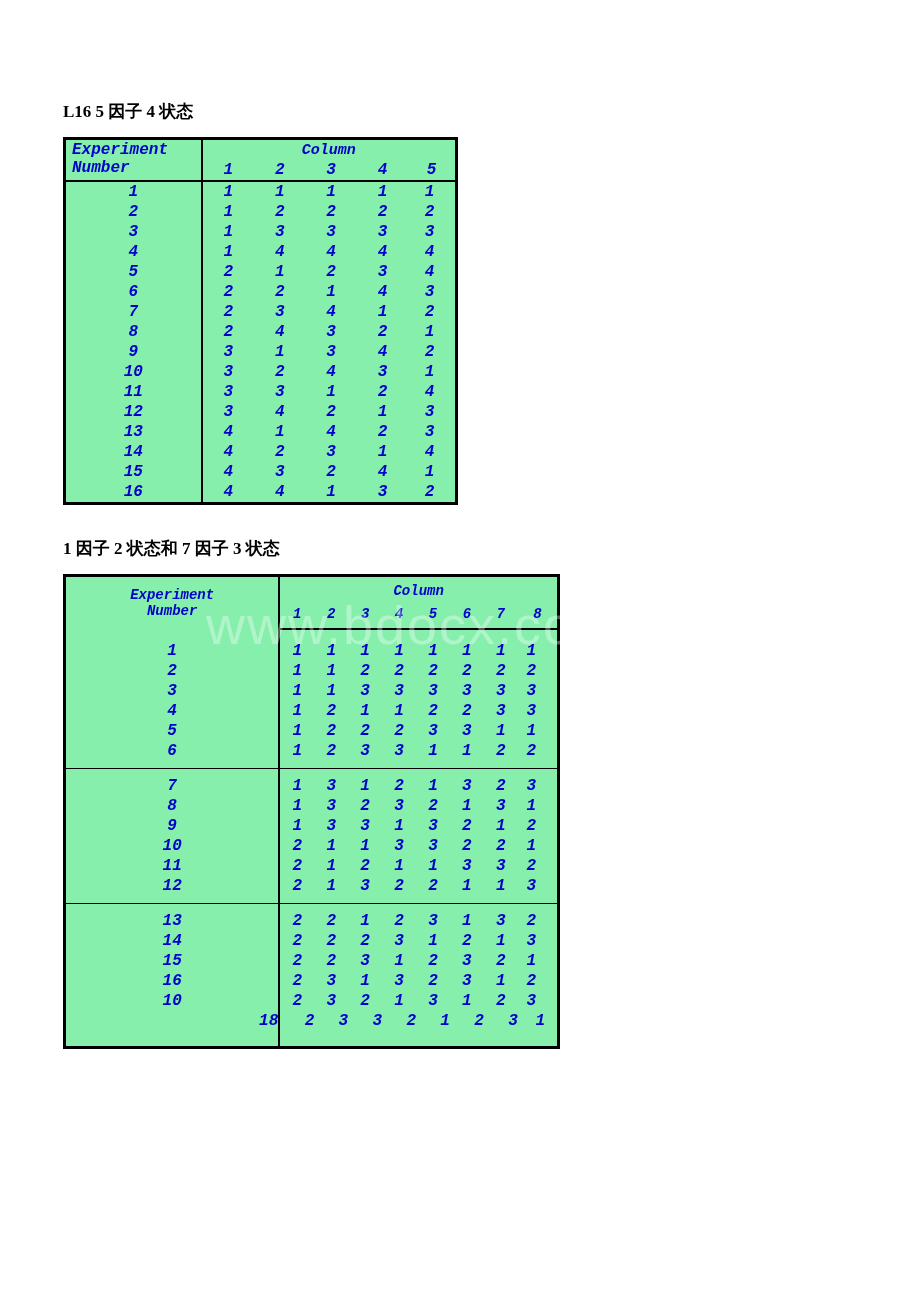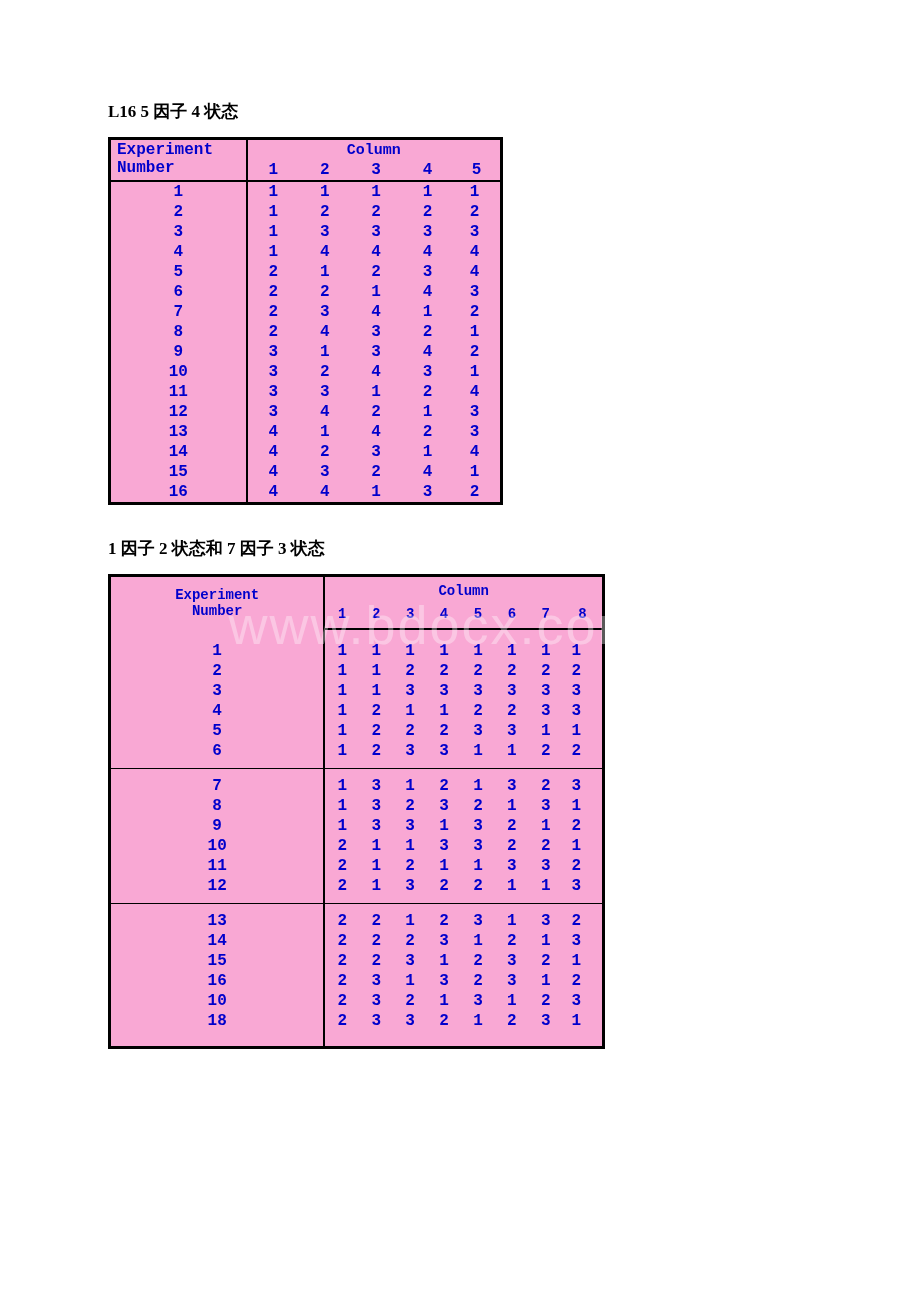--- a/index.html
+++ b/index.html
@@ -3,36 +3,37 @@
   <meta charset="utf-8">
   <style>
     body {
       margin: 0;
       padding: 0;
       background: #ffffff;
       font-family: "Courier New", monospace;
       width: 920px;
     }
     .page {
-      padding: 100px 155px 50px 108px;
+      padding: 100px 155px 50px 63px;
     }
     .title {
       font-family: "Times New Roman", SimSun, serif;
       font-weight: bold;
       font-size: 17px;
       color: #000000;
       margin-bottom: 14px;
     }
     .array-table {
-      background: #f9a8d4;
+      background: #86efac;
       border: 3px solid #000000;
       border-collapse: collapse;
       font-weight: bold;
       font-size: 16px;
       color: #0000cc;
+      font-style: italic;
     }
     .array-table.t1 {
       width: 395px;
     }
     .array-table.t2 {
       width: 497px;
     }
     .t1 th, .t1 td {
       padding: 1px 0 1px 0;
       text-align: center;
@@ -84,20 +85,21 @@
       padding-top: 8px;
     }
     .t2 .grp-sep td {
       border-top: 1px solid #000000;
     }
     .t2 tbody tr:first-child td {
       padding-top: 12px;
     }
     .t2 tbody tr:last-child td {
       padding-bottom: 16px;
+      text-align: right;
     }
     .wm {
       position: relative;
     }
     .watermark {
       position: absolute;
       left: 50%;
       transform: translateX(-50%);
       top: 20px;
       font-family: Arial, sans-serif;

